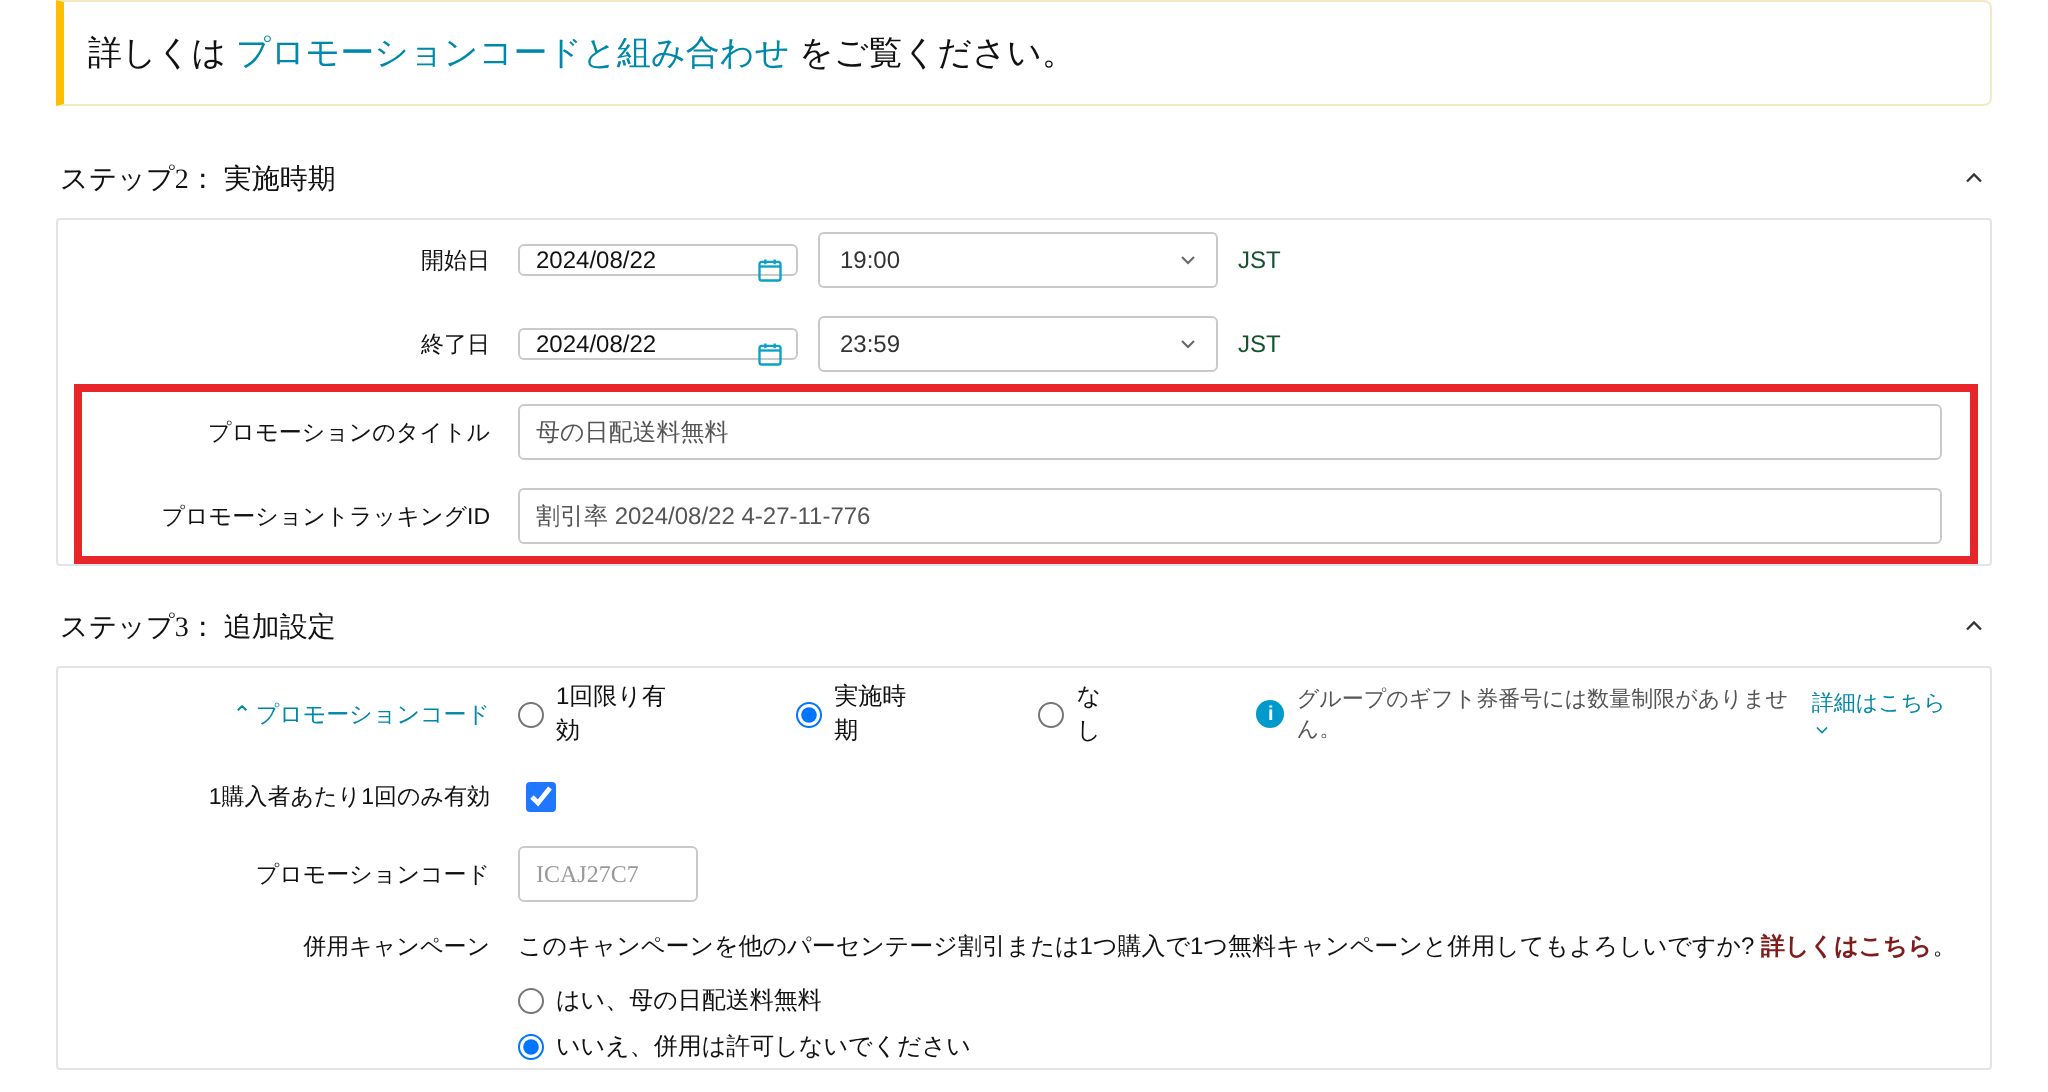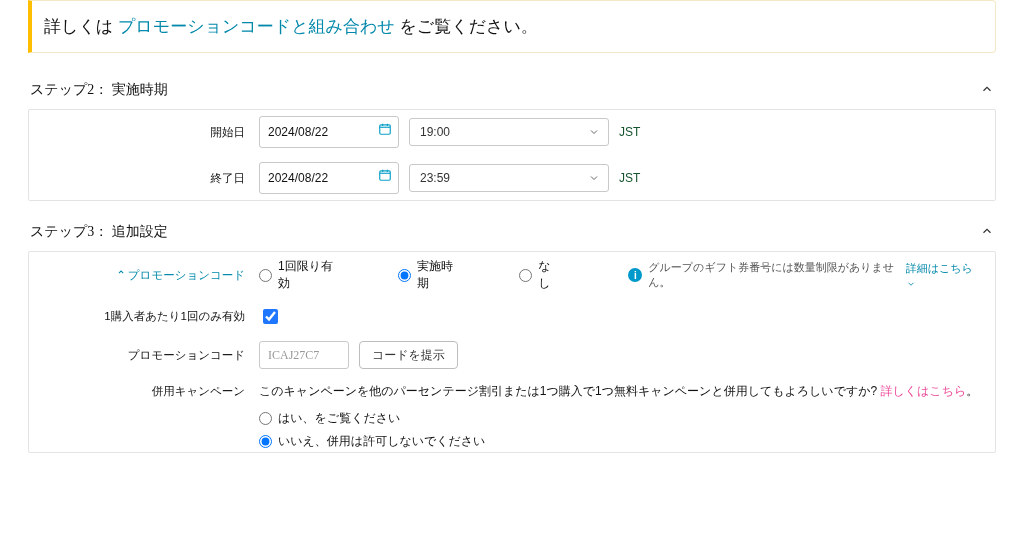--- a/index.html
+++ b/index.html
@@ -63,21 +63,21 @@
   .input-col { flex: 1; display: flex; align-items: center; gap: 10px; }
 
   .date-input, .select, .text-input {
     border: 1px solid #c9c9c9;
     border-radius: 3px;
     font-size: 12px;
     background: #fff;
   }
   .date-input {
     width: 140px;
-    height: 32px;
+    height: 16px;
     padding: 0 28px 0 8px;
     position: relative;
     display:flex;
     align-items:center;
   }
   .date-input .cal-icon {
     position: absolute; right: 6px; top: 5px;
   }
   .date-input .cal-icon svg { width: 14px; height: 14px; }
 
@@ -131,21 +131,21 @@
     padding:0 8px; font-size:12px; color:#999;font-family:Liberation Serif, serif;
   }
   .btn {
     border:1px solid #bdbdbd; background:#fff; border-radius:4px;
     height:28px; padding:0 12px; font-size:12px; cursor:pointer;
     display:inline-flex; align-items:center; color:#333;
   }
   .btn:not(:last-child){ margin-right:8px; }
 
   .inline-text { font-size:12px; }
-  .inline-text a { color:#ec4899; text-decoration:none; }
+  .inline-text a { color:#7f1d1d; text-decoration:none;font-weight:bold; }
   .row.sub { padding-top:2px; padding-bottom:2px; }
 
   .section-gap { height:12px; }
 </style>
 </head>
 <body>
 
 <div class="info-bar">
   <span>詳しくは</span>
   <a href="#">プロモーションコードと組み合わせ</a>
@@ -206,20 +206,34 @@
         <span class="sel-caret">
           <svg viewBox="0 0 24 24">
               <path d="M6 9l6 6 6-6" fill="none" stroke="#666" stroke-width="2"></path>
             </svg>
         </span>
       </div>
       <span class="tz">JST</span>
     </div>
   </div>
 
+  <div class="highlight-box">
+    <div class="row">
+      <div class="label-col" style="width:204px">プロモーションのタイトル</div>
+      <div class="input-col text-input-wrap">
+        <input class="text-input" type="text" value="母の日配送料無料" style="">
+      </div>
+    </div>
+    <div class="row">
+      <div class="label-col" style="width:204px">プロモーショントラッキングID</div>
+      <div class="input-col text-input-wrap">
+        <input class="text-input" type="text" value="割引率 2024/08/22 4-27-11-776" style="">
+      </div>
+    </div>
+  </div>
 
 </div>
 
 <div class="section-gap"></div>
 
 <div class="section-header">
   <h2>ステップ3： 追加設定</h2>
   <span class="caret">
     <svg viewBox="0 0 24 24">
         <path d="M6 15l6-6 6 6" fill="none" stroke="#333" stroke-width="2"></path>
@@ -261,40 +275,39 @@
     <div class="label-col">1購入者あたり1回のみ有効</div>
     <div class="input-col">
       <input type="checkbox" checked="" style="accent-color: rgb(31, 118, 255); width: 15px; height: 15px;">
     </div>
   </div>
 
   <div class="row">
     <div class="label-col">プロモーションコード</div>
     <div class="input-col">
       <input class="small-input" type="text" value="ICAJ27C7" style="">
-      <button class="btn">コードを提示</button>
     </div>
   </div>
 
   <div class="row">
     <div class="label-col">併用キャンペーン</div>
     <div class="input-col" style="display:block">
       <div class="inline-text">
         <span>このキャンペーンを他のパーセンテージ割引または1つ購入で1つ無料キャンペーンと併用してもよろしいですか?</span>
         <a href="#">詳しくはこちら</a>。
       </div>
     </div>
   </div>
 
   <div class="row sub">
     <div class="label-col"></div>
     <div class="input-col">
       <label class="radio-opt">
         <input type="radio" name="combine" style="">
-        <span>はい、をご覧ください</span>
+        <span>はい、母の日配送料無料</span>
       </label>
     </div>
   </div>
   <div class="row sub">
     <div class="label-col"></div>
     <div class="input-col">
       <label class="radio-opt">
         <input type="radio" name="combine" checked="" style="">
         <span>いいえ、併用は許可しないでください</span>
       </label>

